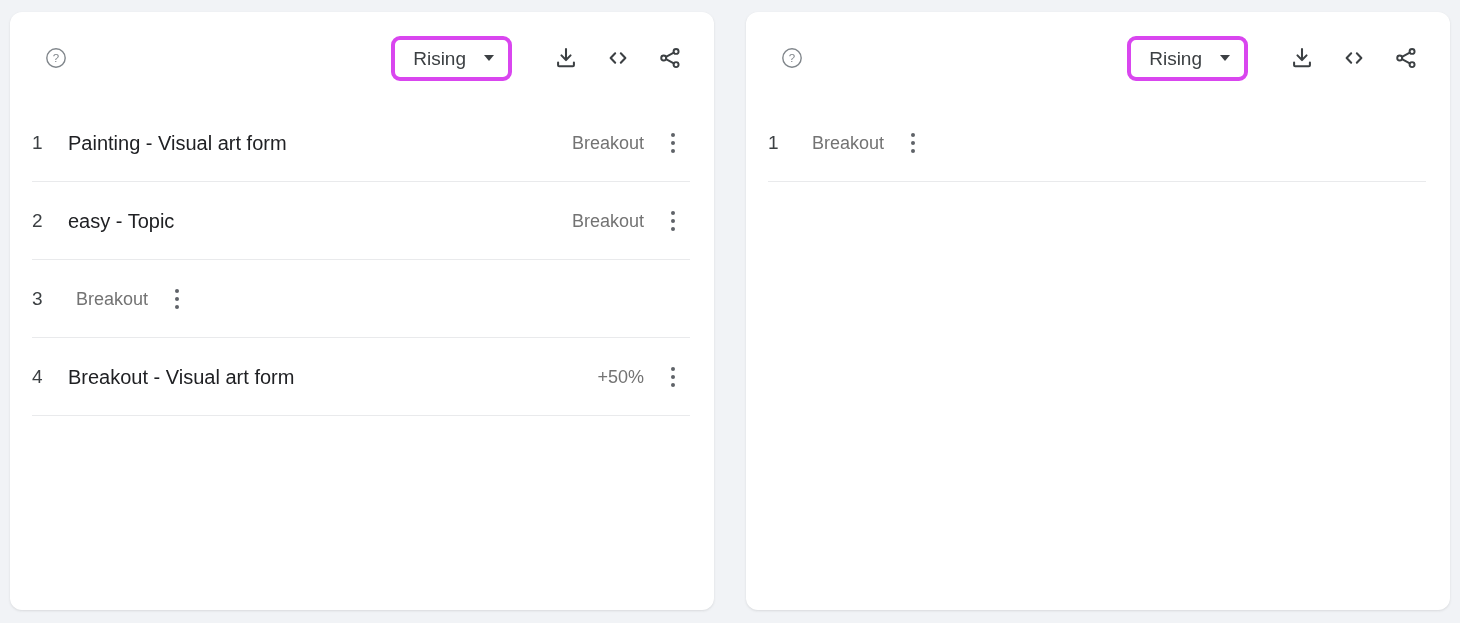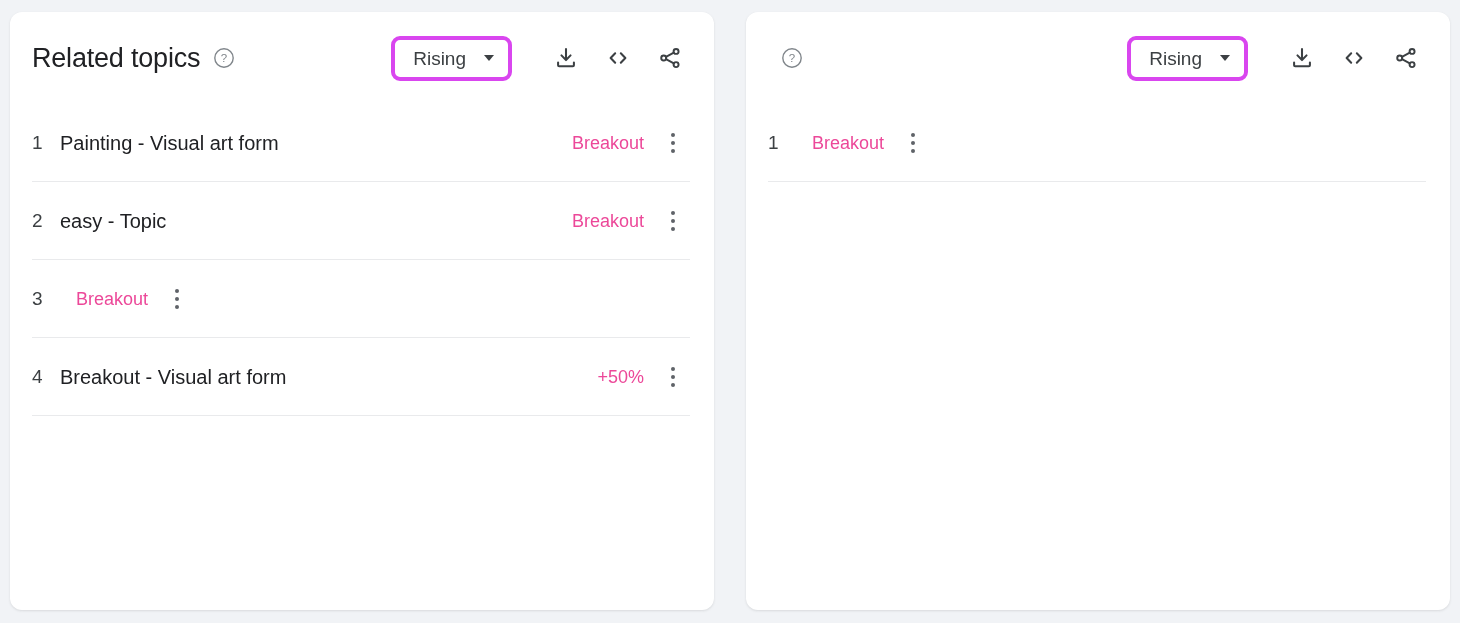--- a/index.html
+++ b/index.html
@@ -119,24 +119,25 @@
     color: #3c4043;
     flex: 0 0 auto;
   }
   .row-label {
     font-size: 20px;
     color: #202124;
     white-space: nowrap;
     overflow: hidden;
     text-overflow: ellipsis;
     flex: 1 1 auto;
+    margin-left: 8px;
   }
   .row-value {
     font-size: 18px;
-    color: #ec4899;
+    color: #737373;
     margin-left: 16px;
     white-space: nowrap;
     flex: 0 0 auto;
   }
   .kebab {
     width: 34px;
     height: 34px;
     margin-left: 12px;
     display: inline-flex;
     flex-direction: column;
@@ -154,21 +155,20 @@
     background: #5f6368;
   }
 </style>
 </head>
 <body>
 
 <div class="page">
 
   <div class="card">
     <div class="card-header">
-      <div class="card-title">Related topics</div>
       <span class="help-icon">
         <svg width="24" height="24" viewBox="0 0 24 24" aria-hidden="true">
           <circle cx="12" cy="12" r="9.2" fill="none" stroke="#80868b" stroke-width="1.4"></circle>
           <text x="12" y="16.4" text-anchor="middle" font-family="Liberation Sans, sans-serif" font-size="11.5" fill="#80868b">?</text>
         </svg>
       </span>
       <div class="header-spacer"></div>
 
       <div class="select-pill">
         <span class="select-label">Rising</span>

